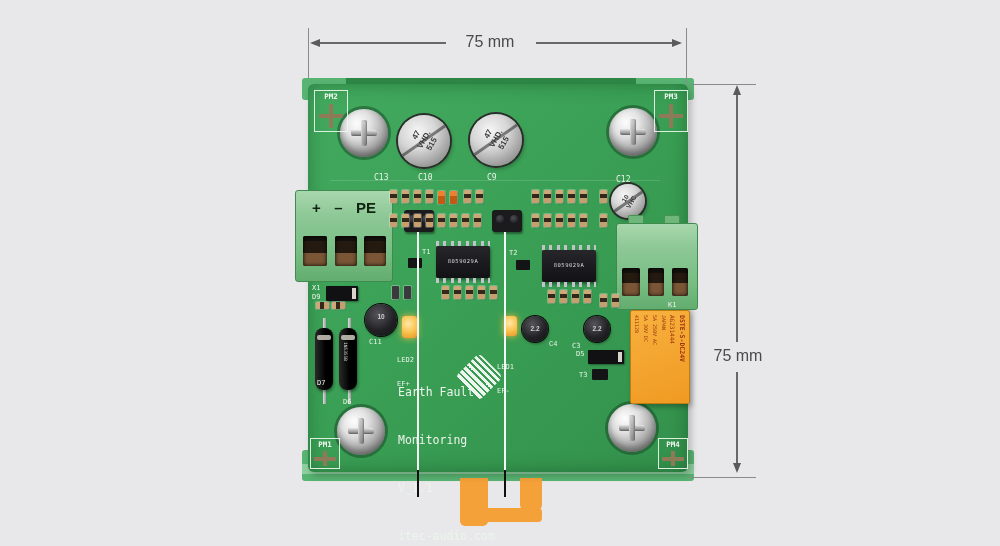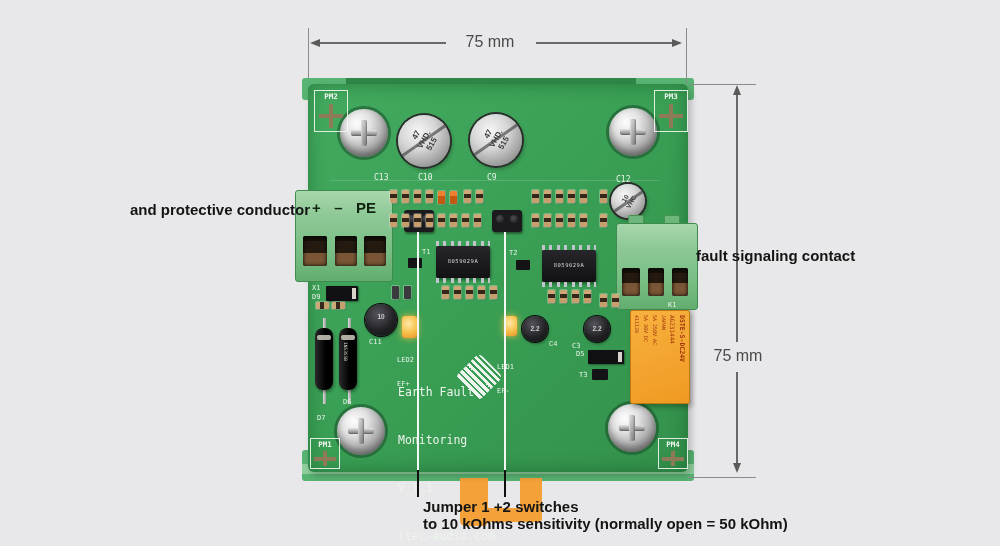--- a/index.html
+++ b/index.html
@@ -135,26 +135,20 @@
 
   <div class="a ext-line" style="left:690px; top:84px; width:66px; height:1px;"></div>
   <div class="a ext-line" style="left:688px; top:477px; width:68px; height:1px;"></div>
   <div class="a dim-line" style="left:736px; top:94px; width:2px; height:248px;"></div>
   <div class="a dim-line" style="left:736px; top:372px; width:2px; height:92px;"></div>
   <div class="a arr arr-u" style="left:733px; top:85px;"></div>
   <div class="a arr arr-d" style="left:733px; top:463px;"></div>
   <div class="a dim-label" style="left:698px; top:347px; width:80px;">75 mm</div>
 
   <div class="a note" style="left:130px; top:201px;">
-    <div>and protective conductor</div>
-  </div>
-  <div class="a note" style="left:696px; top:247px;">fault signaling contact</div>
-  <div class="a note" style="left:423px; top:498px;">
-    <div>Jumper 1 +2 switches</div>
-    <div>to 10 kOhms sensitivity (normally open = 50 kOhm)</div>
   </div>
 
   <div class="a base" style="left:302px; top:78px; width:392px; height:22px;"></div>
   <div class="a base-dark" style="left:346px; top:78px; width:290px; height:18px;"></div>
   <div class="a base" style="left:302px; top:450px; width:392px; height:31px;"></div>
   <div class="a base-light" style="left:302px; top:464px; width:392px; height:10px;"></div>
   <div class="a clip" style="left:460px; top:478px; width:28px; height:48px;"></div>
   <div class="a clip" style="left:520px; top:478px; width:22px; height:32px;"></div>
   <div class="a clip" style="left:460px; top:508px; width:82px; height:14px; border-radius:4px;"></div>
 
@@ -279,21 +273,21 @@
   <div class="a lead" style="left:323px; top:388px; height:16px;"></div>
   <div class="a dax" style="left:315px; top:328px; height:62px;">
     <div class="band"></div>
   </div>
   <div class="a lead" style="left:348px; top:318px; height:12px;"></div>
   <div class="a lead" style="left:348px; top:388px; height:16px;"></div>
   <div class="a dax" style="left:339px; top:328px; height:62px;">
     <div class="band"></div>
     <div class="dtxt">1N5355B</div>
   </div>
-  <div class="a sk" style="left:317px; top:414px;">D7</div>
+  <div class="a sk" style="left:317px; top:379px;">D7</div>
   <div class="a sk" style="left:343px; top:398px;">D6</div>
 
   <div class="a bcap" style="left:365px; top:304px; width:32px; height:32px;">
     <span>10</span>
   </div>
   <div class="a sk" style="left:369px; top:338px;">C11</div>
   <div class="a sk" style="left:312px; top:284px;">X1</div>
   <div class="a sk" style="left:312px; top:293px;">D9</div>
   <div class="a smdd" style="left:326px; top:286px; width:32px; height:15px;">
     <div class="band"></div>

